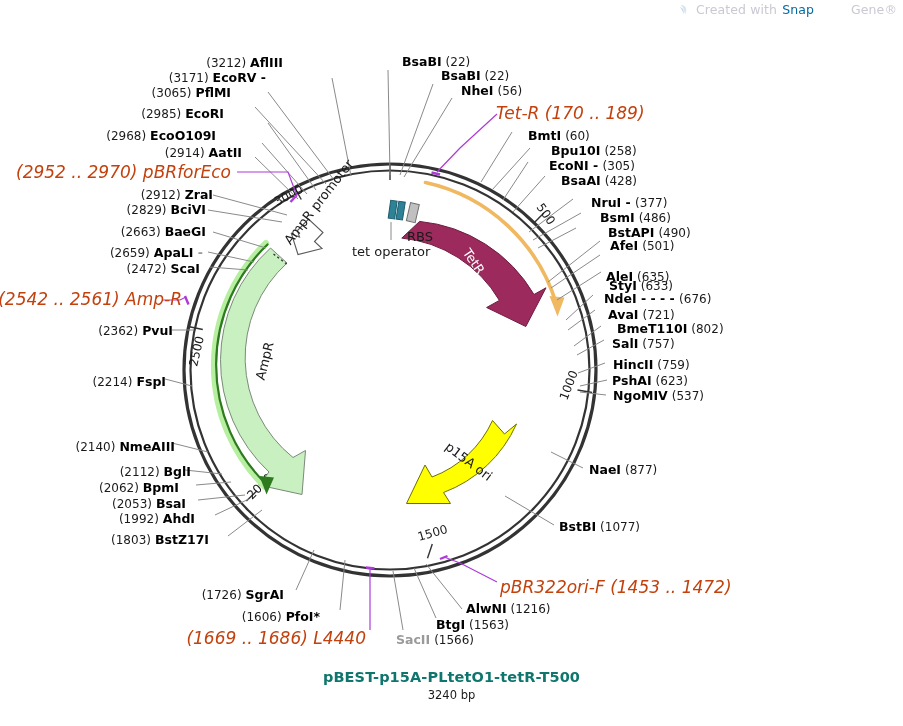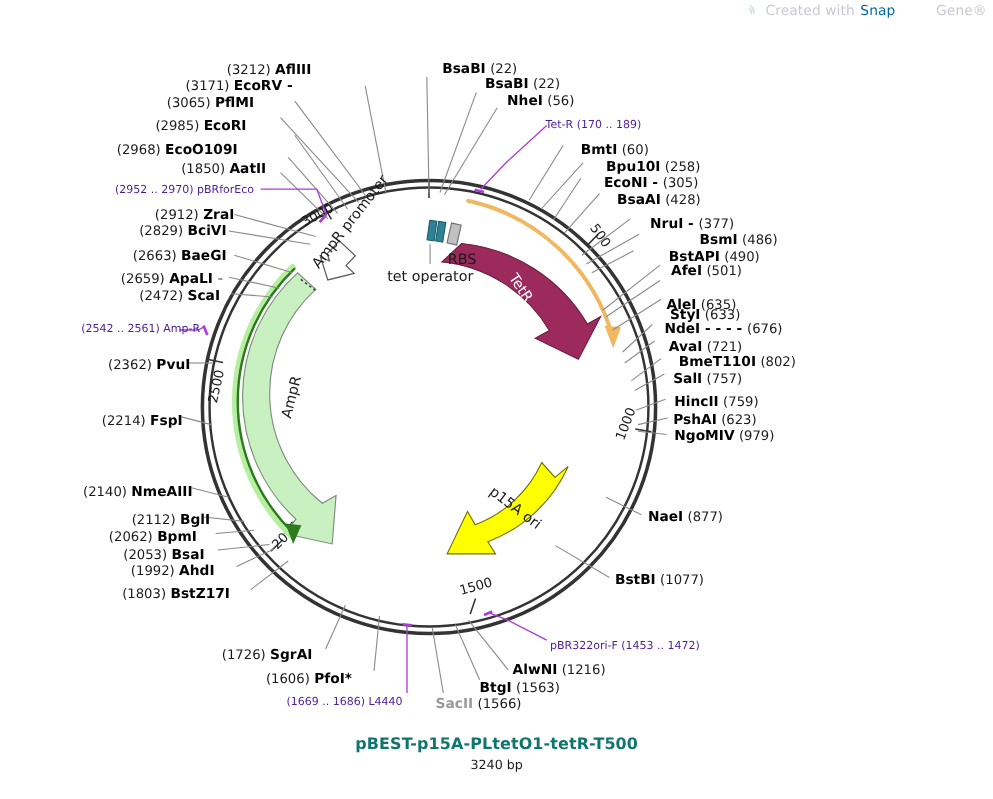--- a/index.html
+++ b/index.html
@@ -32,21 +32,21 @@
     font-size:12.5px;
     line-height:13px;
     white-space:nowrap;
     color:#000;
   }
   .lbl .pos{font-weight:400;font-size:12px;color:#1a1a1a;}
   .lbl .enz{font-weight:700;font-size:12.5px;color:#000;}
   .lbl .dash{font-weight:700;}
   .lbl .gray{color:#9a9a9a;font-weight:700;}
   .lbl.purple, .lbl.purple .pos, .lbl.purple .enz{
-    color:#4c1d95;font-weight:400;font-size:10px;
+    color:#c2410c;font-weight:400;font-size:17px;font-style:italic;
   }
   .lbl.purple .enz{font-weight:400;}
   .lbl.r{text-align:right;}
 
   
   .feat{position:absolute;font-size:13px;white-space:nowrap;color:#1a1a1a;}
 
   
   #title{
     left:0;right:0;top:669px;text-align:center;
@@ -293,21 +293,21 @@
 </div>
 <div class="lbl r" style="right:679px;top:107px;">
   <span class="pos">(2985)</span>
   <span class="enz">EcoRI</span>
 </div>
 <div class="lbl r" style="right:687px;top:129px;">
   <span class="pos">(2968)</span>
   <span class="enz">EcoO109I</span>
 </div>
 <div class="lbl r" style="right:661px;top:146px;">
-  <span class="pos">(1850)</span>
+  <span class="pos">(2914)</span>
   <span class="enz">AatII</span>
 </div>
 <div class="lbl r purple" style="right:672px;top:166px;">
   <span class="pos">(2952 .. 2970)</span>
   <span class="enz">pBRforEco</span>
 </div>
 <div class="lbl r" style="right:690px;top:188px;">
   <span class="pos">(2912)</span>
   <span class="enz">ZraI</span>
 </div>
@@ -396,21 +396,21 @@
   <span class="enz">BstBI</span>
   <span class="pos">(1077)</span>
 </div>
 <div class="lbl" style="left:589px;top:463px;">
   <span class="enz">NaeI</span>
   <span class="pos">(877)</span>
 </div>
 
 <div class="lbl" style="left:613px;top:389px;">
   <span class="enz">NgoMIV</span>
-  <span class="pos">(979)</span>
+  <span class="pos">(537)</span>
 </div>
 <div class="lbl" style="left:612px;top:374px;">
   <span class="enz">PshAI</span>
   <span class="pos">(623)</span>
 </div>
 <div class="lbl" style="left:613px;top:358px;">
   <span class="enz">HincII</span>
   <span class="pos">(759)</span>
 </div>
 <div class="lbl" style="left:612px;top:337px;">
@@ -438,21 +438,21 @@
   <span class="pos">(633)</span>
 </div>
 <div class="lbl" style="left:610px;top:239px;">
   <span class="enz">AfeI</span>
   <span class="pos">(501)</span>
 </div>
 <div class="lbl" style="left:608px;top:226px;">
   <span class="enz">BstAPI</span>
   <span class="pos">(490)</span>
 </div>
-<div class="lbl" style="left:636px;top:211px;text-align:center;">
+<div class="lbl" style="left:600px;top:211px;text-align:center;">
   <span class="enz">BsmI</span>
   <span class="pos">(486)</span>
 </div>
 <div class="lbl" style="left:591px;top:196px;">
   <span class="enz">NruI</span><span class="dash"> - </span><span class="enz"></span>
   <span class="pos">(377)</span>
 </div>
 <div class="lbl" style="left:561px;top:174px;">
   <span class="enz">BsaAI</span>
   <span class="pos">(428)</span>

